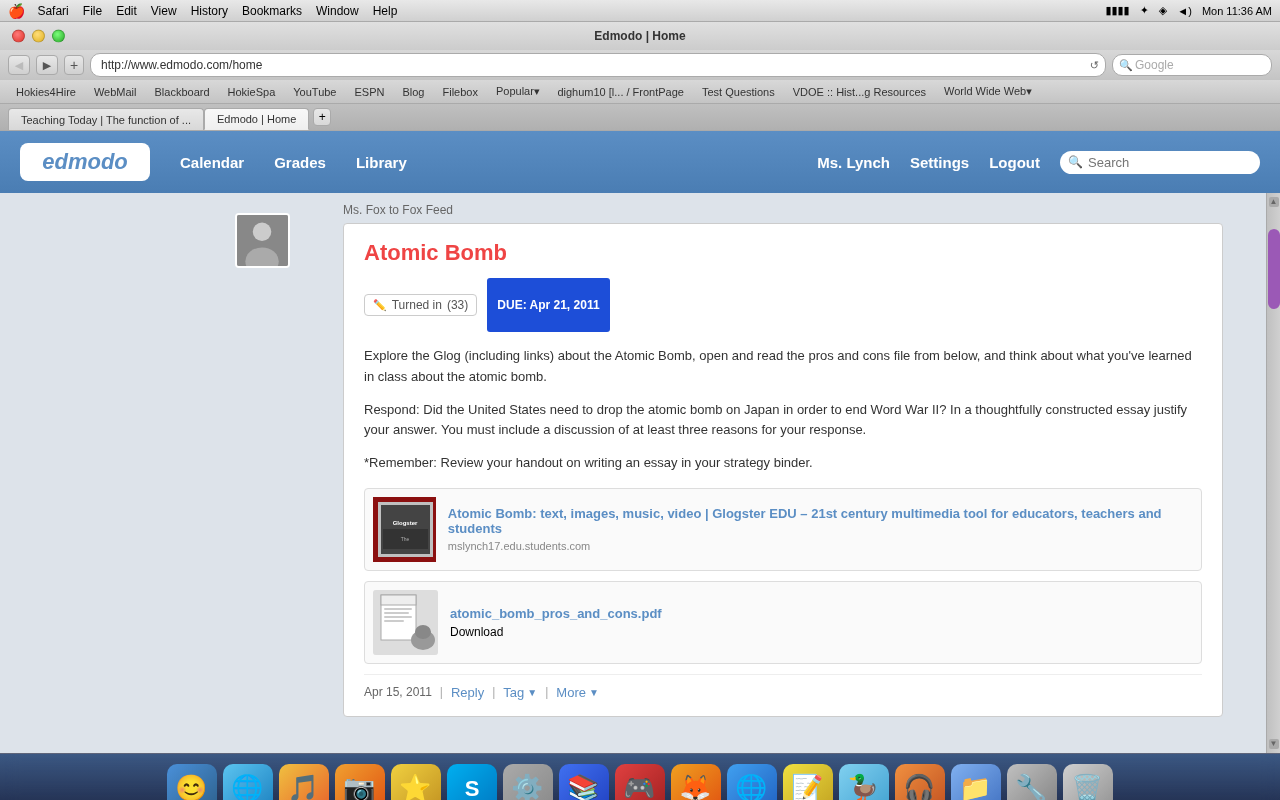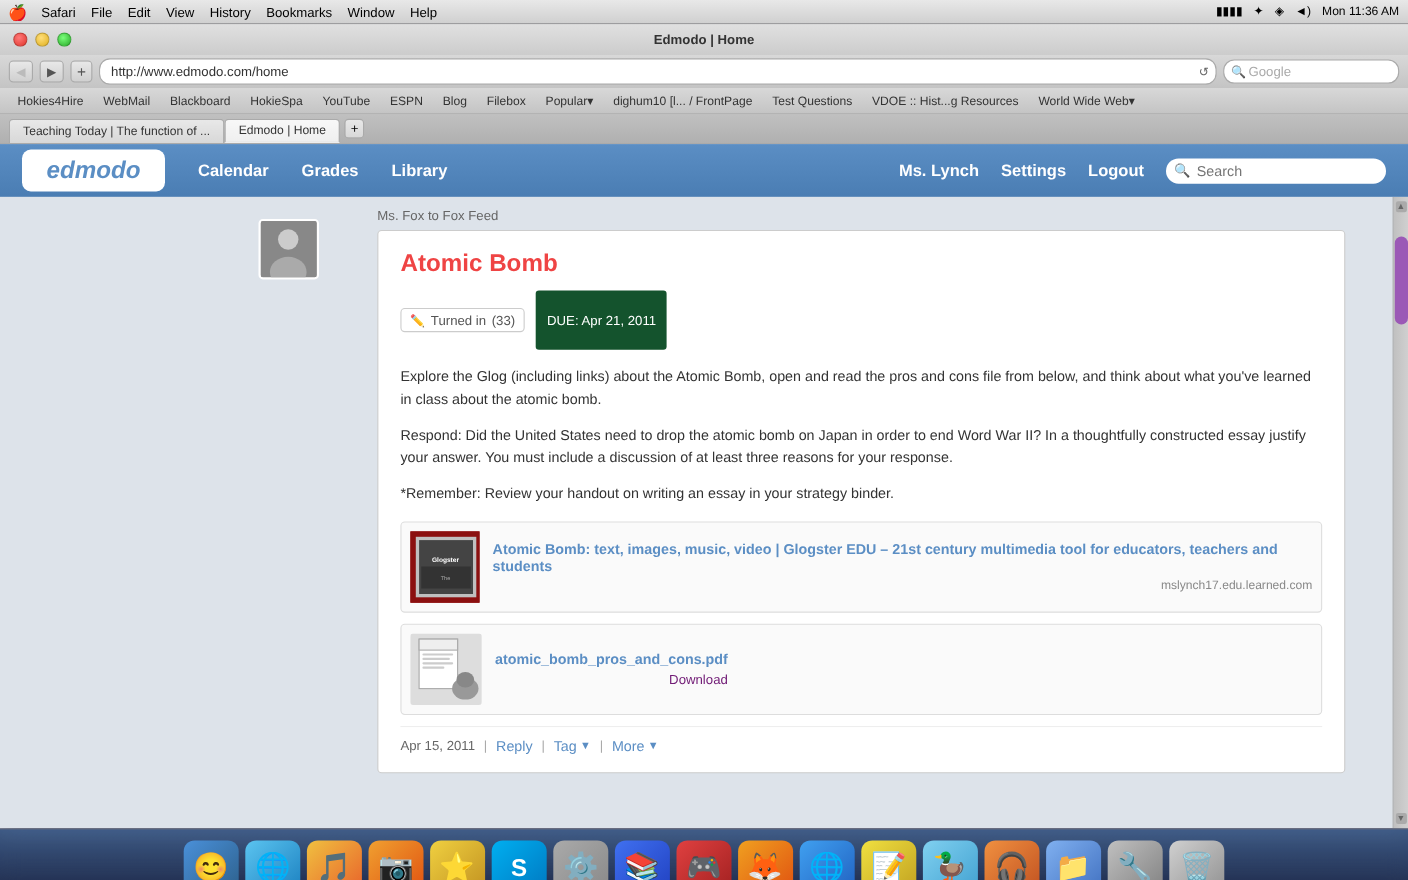--- a/index.html
+++ b/index.html
@@ -159,21 +159,21 @@
     
     .page-content {
       background: #e8e8ec;
       height: calc(800px - 22px - 28px - 30px - 24px - 26px - 48px);
       display: flex;
       flex-direction: column;
     }
 
     
     .edmodo-header {
-      height: 48px;
+      height: 62px;
       background: linear-gradient(to bottom, #5b8ec4, #4a7db3);
       display: flex;
       align-items: center;
       padding: 0 20px;
       gap: 30px;
     }
     .edmodo-logo {
       background: white;
       border-radius: 8px;
       padding: 6px 14px;
@@ -301,26 +301,26 @@
       color: #555;
       display: flex;
       align-items: center;
       gap: 5px;
     }
     .turned-in-icon {
       font-size: 11px;
       color: #5b8ec4;
     }
     .due-date-badge {
-      background: #14532d;
+      background: #1d4ed8;
       color: white;
       padding: 20px 10px;
       border-radius: 3px;
       font-size: 12px;
-      font-weight: normal;
+      font-weight: bold;
     }
 
     .post-body {
       font-size: 13px;
       color: #333;
       line-height: 1.6;
       margin-bottom: 14px;
     }
 
     
@@ -349,24 +349,24 @@
       overflow: hidden;
       position: relative;
       flex-shrink: 0;
     }
     .attachment-thumb-pdf {
       background: #eee;
       display: flex;
       align-items: center;
       justify-content: center;
     }
-    .attachment-info { display: flex; flex-direction: column; gap: 4px; align-items: flex-end; }
+    .attachment-info { display: flex; flex-direction: column; gap: 4px; }
     .attachment-title { font-size: 13px; color: #5b8ec4; font-weight: bold; cursor: pointer; }
     .attachment-url { font-size: 11px; color: #888; }
-    .attachment-dl { font-size: 12px; color: #701a75; cursor: pointer; }
+    .attachment-dl { font-size: 12px; color: #000000; cursor: pointer; }
 
     
     .post-footer {
       margin-top: 8px;
       padding-top: 10px;
       border-top: 1px solid #eee;
       display: flex;
       align-items: center;
       gap: 8px;
       font-size: 12px;
@@ -588,21 +588,21 @@
               <rect width="65" height="65" fill="#8B1010"></rect>
               <rect x="5" y="5" width="55" height="55" fill="#c0c0c0"></rect>
               <rect x="8" y="8" width="49" height="49" fill="#444"></rect>
               <text x="32" y="28" fill="white" font-size="6" text-anchor="middle" font-weight="bold">Glogster</text>
               <rect x="10" y="32" width="45" height="20" fill="#333"></rect>
               <text x="32" y="44" fill="#aaa" font-size="5" text-anchor="middle">The</text>
             </svg>
           </div>
           <div class="attachment-info">
             <span class="attachment-title">Atomic Bomb: text, images, music, video | Glogster EDU – 21st century multimedia tool for educators, teachers and students</span>
-            <span class="attachment-url">mslynch17.edu.learned.com</span>
+            <span class="attachment-url">mslynch17.edu.students.com</span>
           </div>
         </div>
 
         <div class="attachment">
           <div class="attachment-thumb attachment-thumb-pdf">
             <svg width="65" height="65" xmlns="http://www.w3.org/2000/svg">
               <rect width="65" height="65" fill="#ddd"></rect>
               <rect x="8" y="5" width="35" height="45" fill="white" stroke="#aaa" stroke-width="1"></rect>
               <rect x="8" y="5" width="35" height="10" fill="#eee" stroke="#aaa" stroke-width="1"></rect>
 

